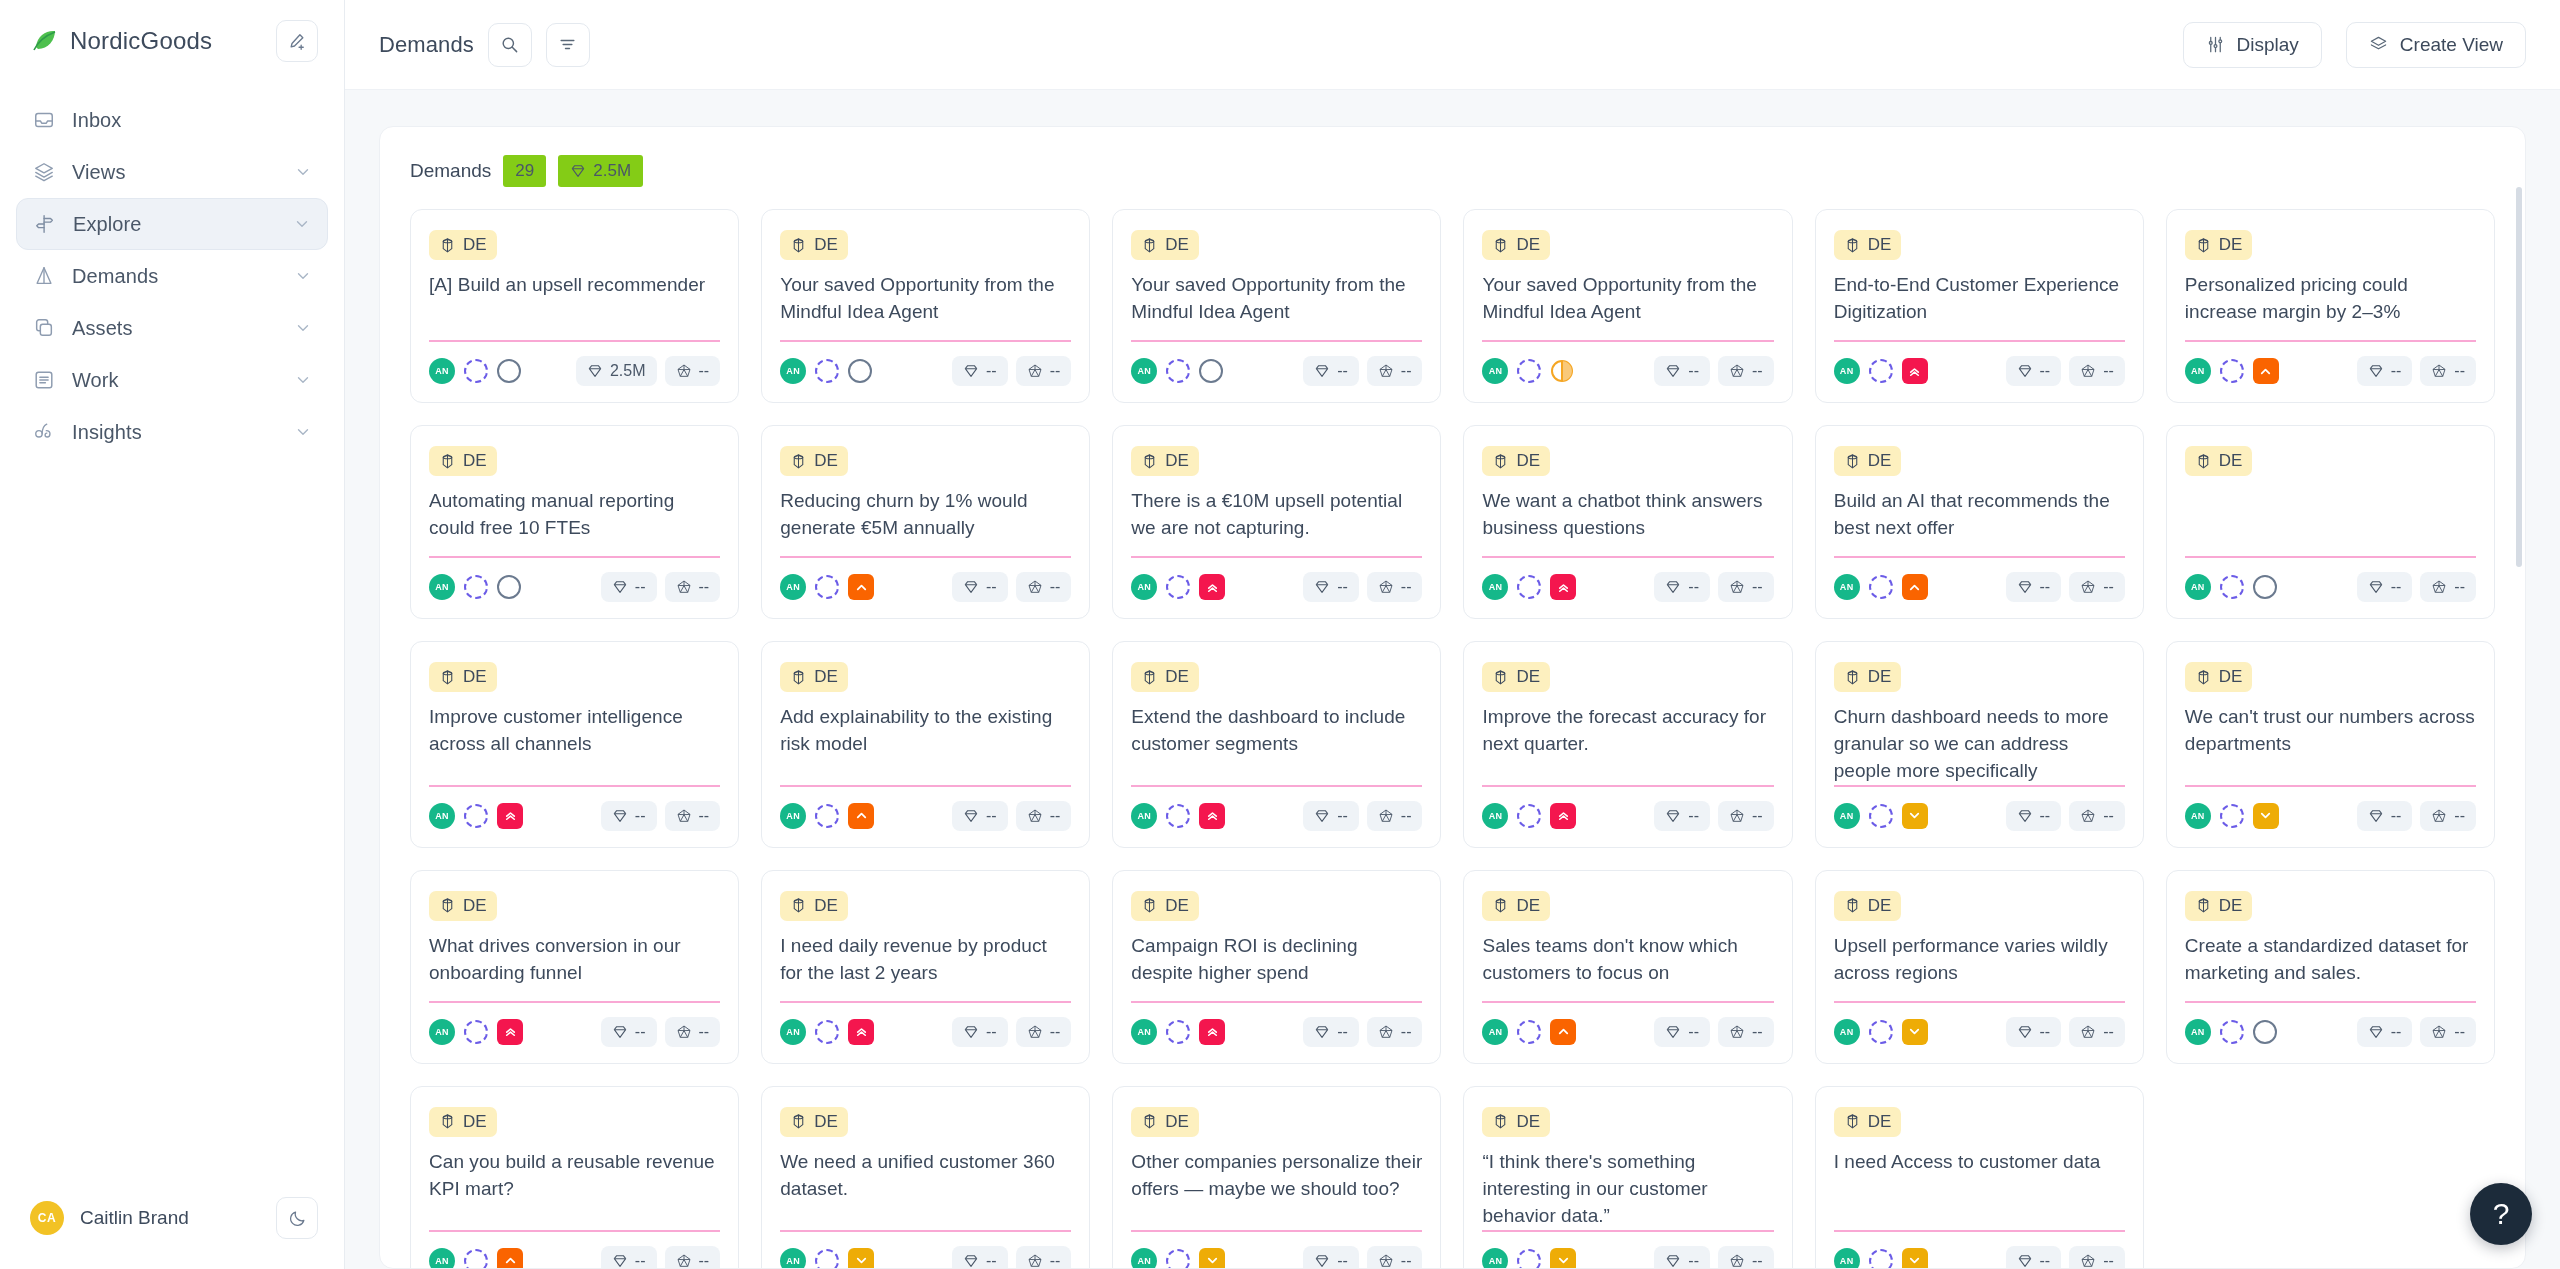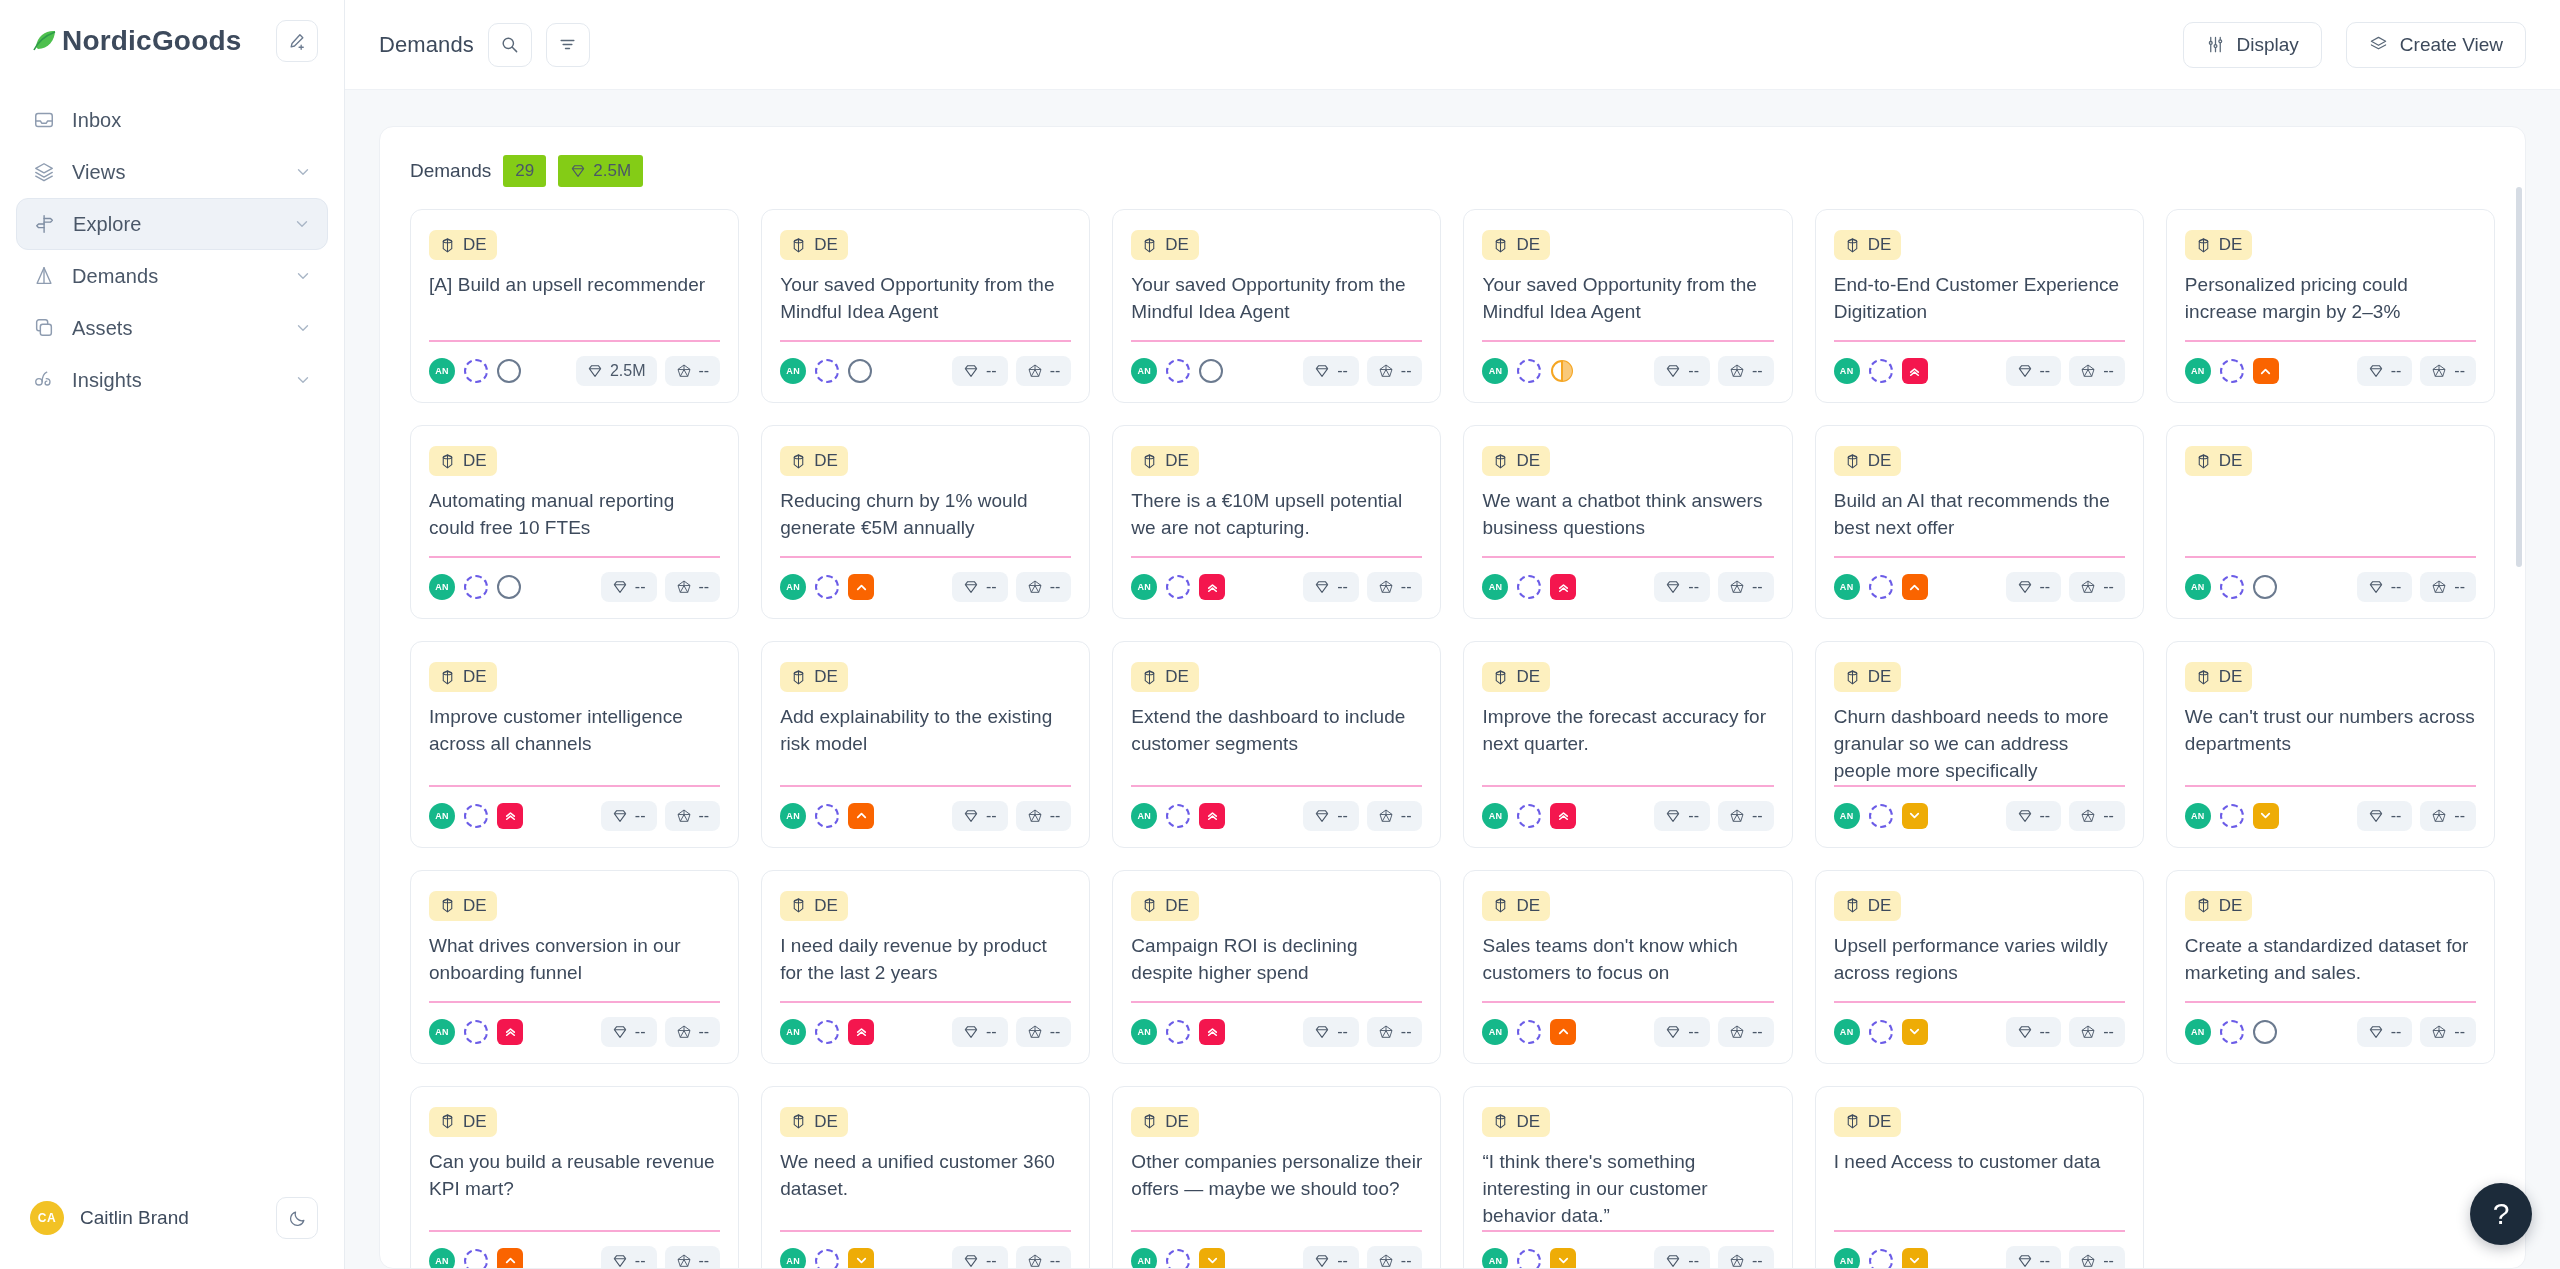--- a/index.html
+++ b/index.html
@@ -20,22 +20,22 @@
     display: flex; flex-direction: column;
     position: relative;
   }
   .brand-row {
     display: flex; align-items: center;
     padding: 26px 26px 0 30px;
     height: 56px;
   }
   .brand-logo { width: 30px; height: 30px; flex: 0 0 30px; position: relative; }
   .brand-name {
-    font-size: 28px; font-weight: 700; color: #3d4a5c;
-    margin-left: 2px; letter-spacing: .2px; white-space: nowrap;
+    font-size: 24px; font-weight: 400; color: #3d4a5c;
+    margin-left: 10px; letter-spacing: .2px; white-space: nowrap;
   }
   .icon-btn-sq {
     margin-left: auto;
     width: 42px; height: 42px;
     border: 1px solid #e4e9ef; border-radius: 10px;
     background: #fff;
     display: flex; align-items: center; justify-content: center;
     cursor: pointer;
   }
   .nav { margin-top: 38px; padding: 0 16px; }
@@ -279,20 +279,34 @@
           </svg>
         </span>
         <span class="nav-label">Assets</span>
         <span class="nav-chev">
           <svg width="18" height="18" viewBox="0 0 24 24" fill="none" stroke="#a9b6c6" stroke-width="1.8" stroke-linecap="round" stroke-linejoin="round">
               <path d="M6 9l6 6 6-6"></path>
             </svg>
         </span>
       </div>
 
+      <div class="nav-item">
+        <span class="nav-ico">
+          <svg width="22" height="22" viewBox="0 0 24 24" fill="none" stroke="#8e9cb0" stroke-width="1.6" stroke-linecap="round" stroke-linejoin="round">
+            <rect x="3.5" y="3.5" width="17" height="17" rx="2.5"></rect>
+              <path d="M7.5 9h9M7.5 12h9M7.5 15h6"></path>
+          </svg>
+        </span>
+        <span class="nav-label">Work</span>
+        <span class="nav-chev">
+          <svg width="18" height="18" viewBox="0 0 24 24" fill="none" stroke="#a9b6c6" stroke-width="1.8" stroke-linecap="round" stroke-linejoin="round">
+              <path d="M6 9l6 6 6-6"></path>
+            </svg>
+        </span>
+      </div>
 
       <div class="nav-item">
         <span class="nav-ico">
           <svg width="22" height="22" viewBox="0 0 24 24" fill="none" stroke="#8e9cb0" stroke-width="1.5" stroke-linecap="round" stroke-linejoin="round">
             <circle cx="6.5" cy="14" r="3.5"></circle>
               <path d="M10 14c0-6 2-9 5-10.5"></path>
               <path d="M14.5 10.5c2.5 0 4 1.5 4 3.5 0 2-1.3 3.5-3 3.5-1.4 0-2.3-1-2.3-2.3 0-1.2.8-2 1.9-2"></path>
           </svg>
         </span>
         <span class="nav-label">Insights</span>

